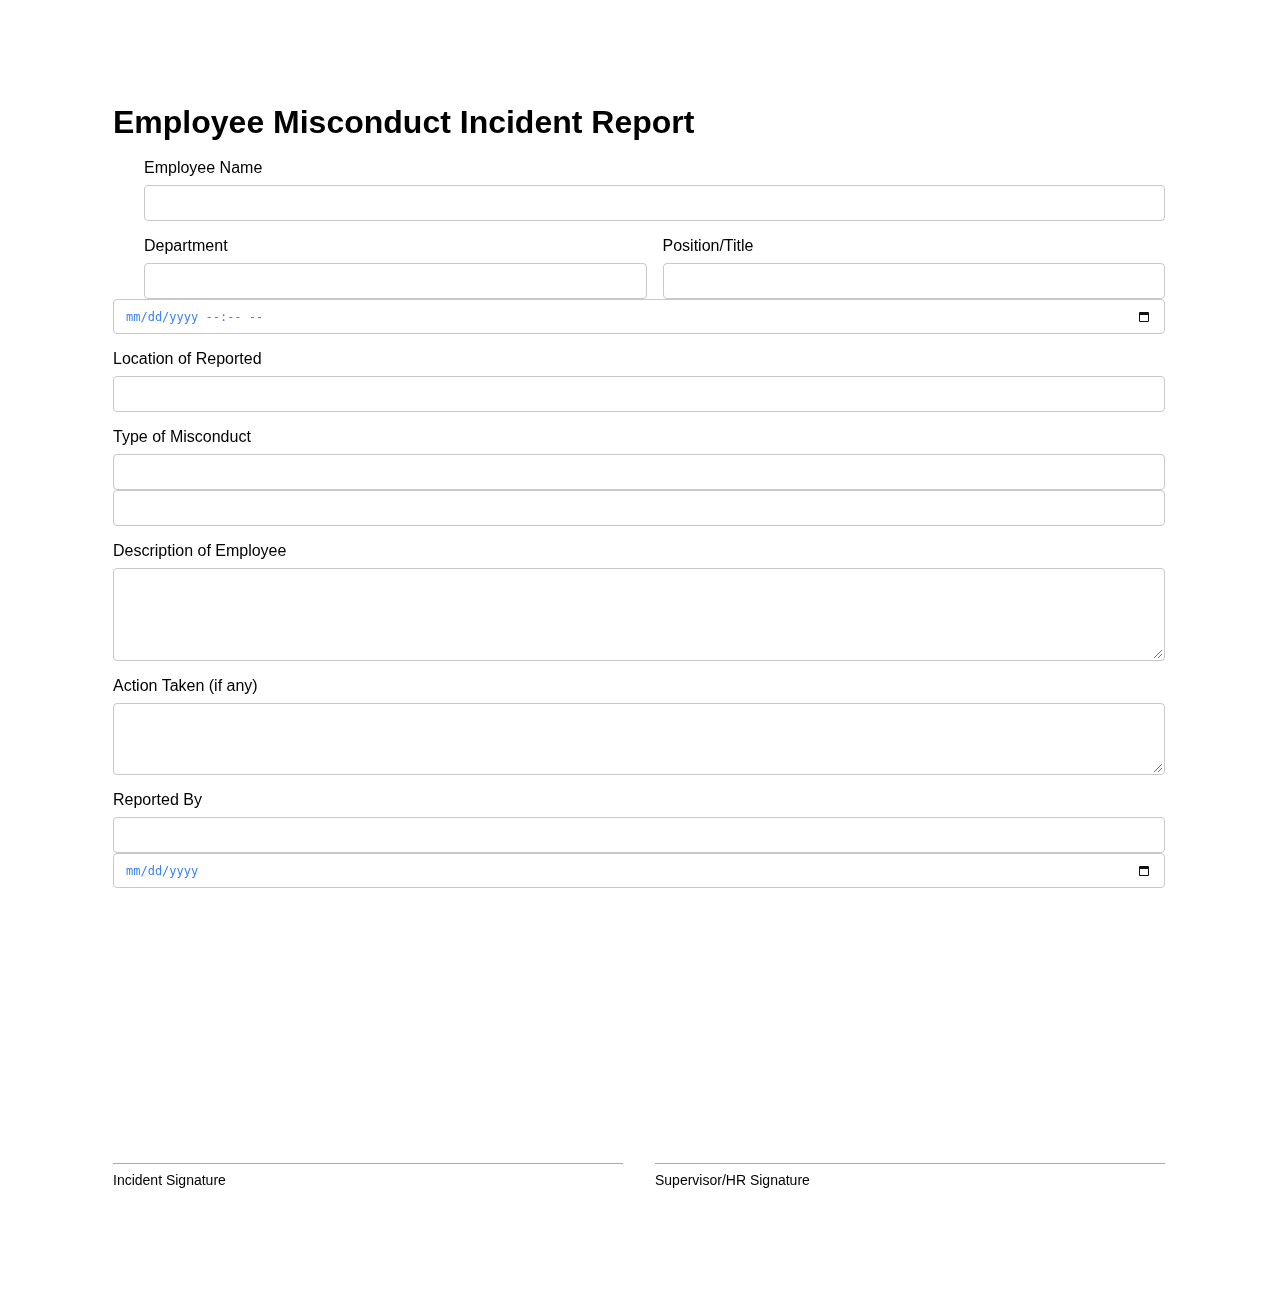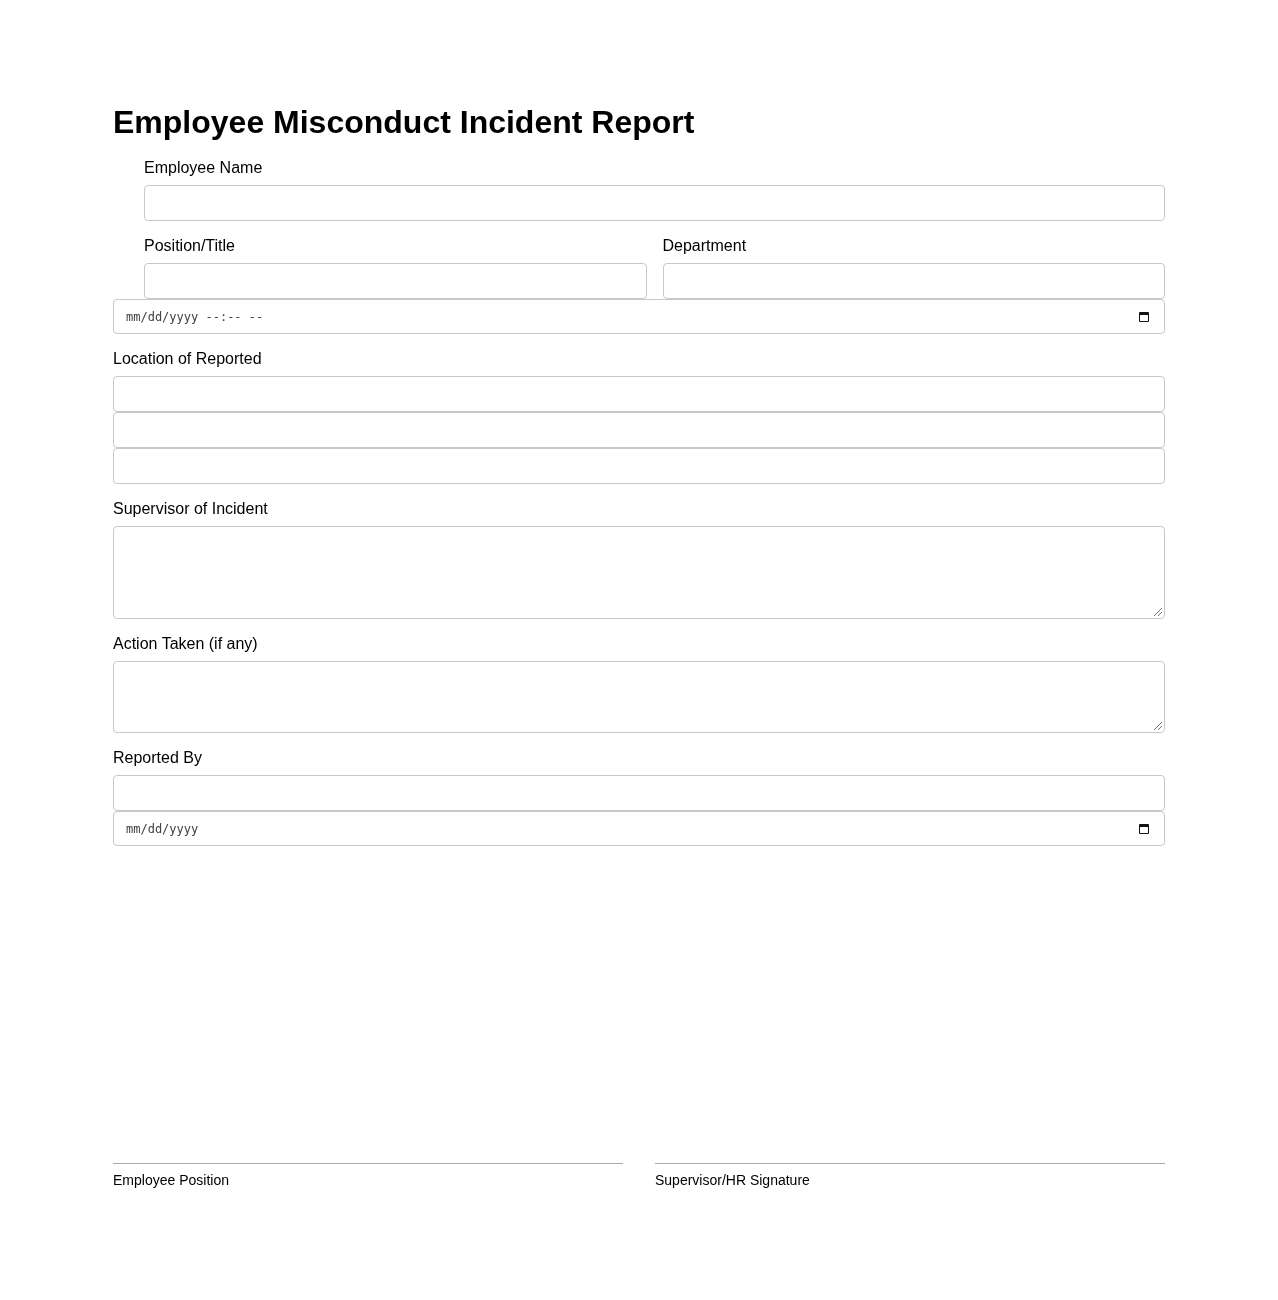--- a/index.html
+++ b/index.html
@@ -6,21 +6,21 @@
   body { width: 1278px; height: 1300px; font-family: "Liberation Sans", sans-serif; color: #000; position: relative; }
   .container { position: absolute; left: 113px; top: 100px; width: 1052px; }
   h1 { margin: 0; font-size: 32px; font-weight: bold; line-height: 44px; height: 44px; }
   .row { display: flex; gap: 16px; margin-left: 31px; }
   .field { flex: 1; }
   label { display: block; font-size: 16px; line-height: 18px; height: 18px; margin-top: 16px; margin-bottom: 8px; }
   .first-label { margin-top: 15px; }
   .input {
     box-sizing: border-box; width: 100%; height: 36px; border: 1px solid #c8c8c8; border-radius: 4px;
     background: #fff; display: flex; align-items: center; padding: 0 12px;
-    font-family: "DejaVu Sans Mono", monospace; font-size: 12px; color: #404040;
+    font-family: "DejaVu Sans Mono", monospace; font-size: 12px; color: #3b82f6;
   }
   .input.date { height: 35px; justify-content: space-between; }
   .cal-icon { width: 10px; height: 10px; border: 1.5px solid #111; border-top-width: 3px; border-radius: 1px; box-sizing: border-box; margin-right: 3px; }
   .textarea { box-sizing: border-box; width: 100%; border: 1px solid #c8c8c8; border-radius: 4px; position: relative; }
   .ta1 { height: 93px; }
   .ta2 { height: 72px; }
   .grip { position: absolute; right: 2px; bottom: 2px; width: 8px; height: 8px;
     background: linear-gradient(135deg, transparent 45%, #777 45%, #777 55%, transparent 55%, transparent 70%, #777 70%, #777 80%, transparent 80%); }
   .sigs { position: absolute; left: 113px; top: 1163px; width: 1052px; display: flex; justify-content: space-between; }
   .sig { width: 510px; border-top: 1px solid #aaa; padding-top: 8px; font-size: 14px; line-height: 16px; }
@@ -33,56 +33,57 @@
 
   <div class="row">
     <div class="field">
       <label class="first-label">Employee Name</label>
       <div class="input"></div>
     </div>
   </div>
 
   <div class="row">
     <div class="field">
-      <label>Position/Title</label>
+      <label>Department</label>
       <div class="input"></div>
     </div>
     <div class="field">
-      <label>Department</label>
+      <label>Position/Title</label>
       <div class="input"></div>
     </div>
   </div>
 
   <div class="input date">
     <span>mm/dd/yyyy --:-- --</span>
     <span class="cal-icon"></span>
   </div>
 
   <label>Location of Reported</label>
   <div class="input"></div>
 
+  <label>Type of Misconduct</label>
   <div class="input"></div>
 
   <div class="input"></div>
 
-  <label>Supervisor of Incident</label>
+  <label>Description of Employee</label>
   <div class="textarea ta1">
     <span class="grip"></span>
   </div>
 
   <label>Action Taken (if any)</label>
   <div class="textarea ta2">
     <span class="grip"></span>
   </div>
 
   <label>Reported By</label>
   <div class="input"></div>
 
   <div class="input date">
     <span>mm/dd/yyyy</span>
     <span class="cal-icon"></span>
   </div>
 </div>
 
 <div class="sigs">
-  <div class="sig">Employee Position</div>
+  <div class="sig">Incident Signature</div>
   <div class="sig">Supervisor/HR Signature</div>
 </div>
 
 </body></html>

